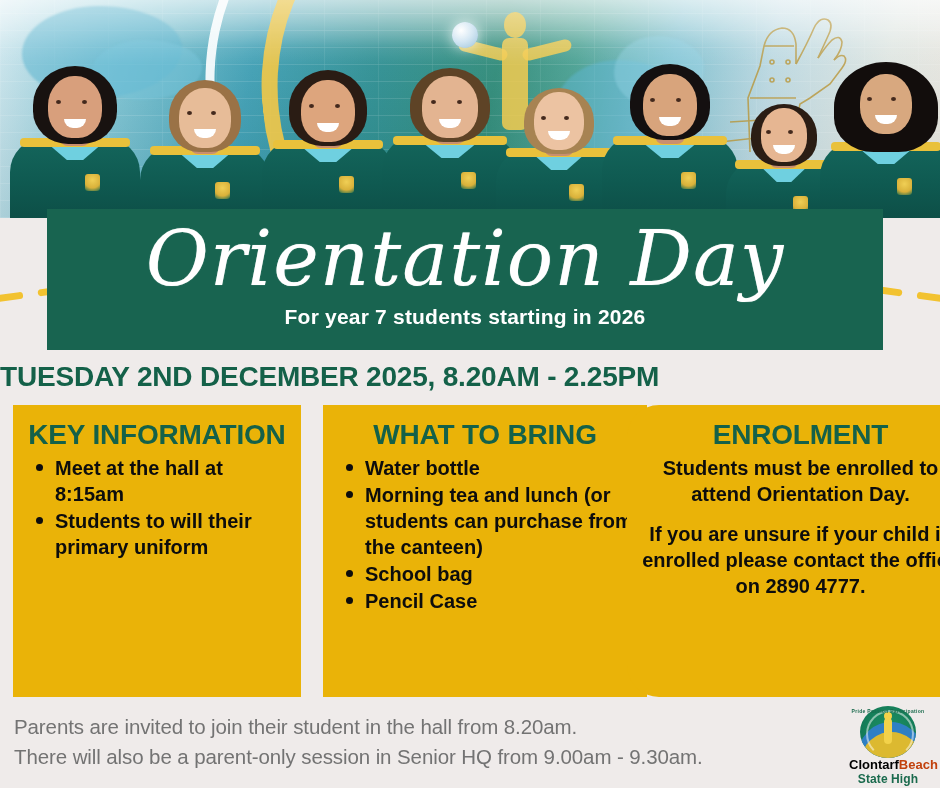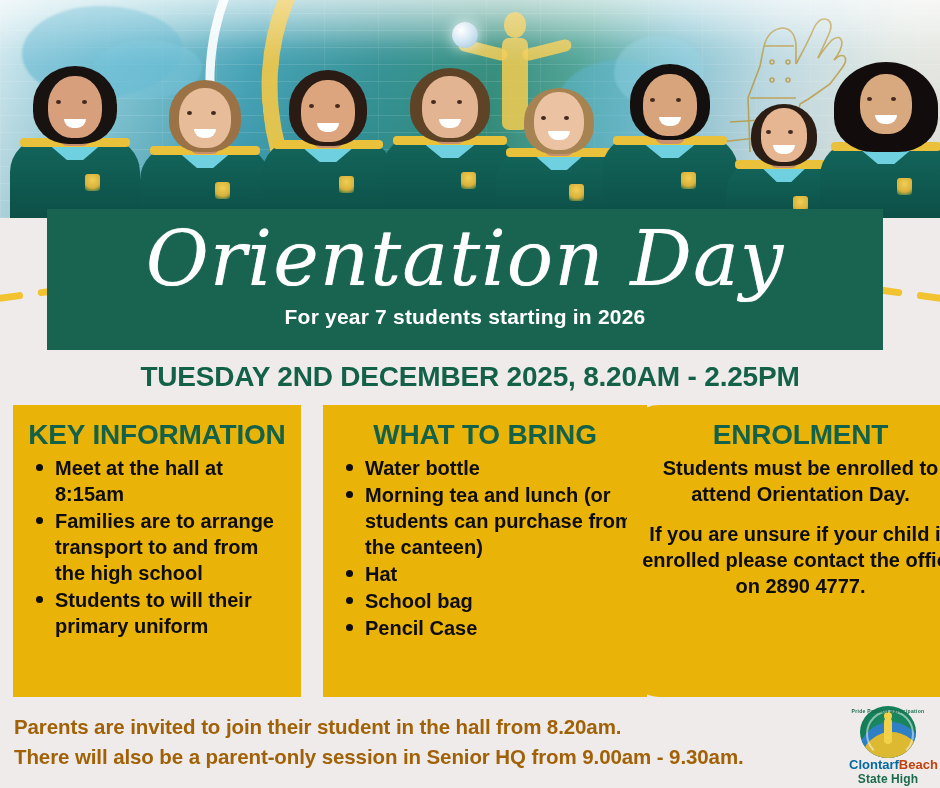--- a/index.html
+++ b/index.html
@@ -88,21 +88,21 @@
     white-space:nowrap;
     text-shadow:0 0 1px rgba(255,255,255,.55);
   }
   .banner-sub{
     color:#ffffff;font-size:21px;font-weight:700;letter-spacing:.2px;
     margin-top:-2px;
   }
 
   
   .dateline{
-    position:absolute;left:0;top:361px;width:940px;text-align:center;
+    position:absolute;left:0;top:361px;width:940px;text-align:left;
     color:#146149;font-size:28px;font-weight:700;letter-spacing:-0.2px;
     font-stretch:condensed;
     text-transform:uppercase;
   }
 
   
   .cards{position:absolute;left:0;top:405px;width:940px;height:292px;}
   .card{position:absolute;top:0;height:292px;background:#eab308;box-sizing:border-box;padding:14px 10px 8px 10px;}
   .card.c1{left:13px;width:288px;}
   .card.c2{left:323px;width:324px;}
@@ -119,32 +119,32 @@
   .card li:before{
     content:"";position:absolute;left:-17px;top:9px;width:7px;height:7px;border-radius:50%;background:#0d0d0d;
   }
   .card p{
     margin:0 0 14px 0;color:#0d0d0d;font-size:20px;font-weight:700;line-height:26px;text-align:center;
   }
   .card p.tight{margin-bottom:0;}
 
   
   .footer{position:absolute;left:14px;top:712px;width:830px;}
-  .footer-line{color:#a16207;font-size:20.5px;line-height:30px;font-weight:700;letter-spacing:-.1px;}
+  .footer-line{color:#737373;font-size:20.5px;line-height:30px;font-weight:400;letter-spacing:-.1px;}
   .logo{position:absolute;left:849px;top:706px;width:78px;height:76px;}
   .logo-badge{position:absolute;left:11px;top:0;width:56px;height:52px;border-radius:50%;
      background:radial-gradient(circle at 52% 46%,#1b8f63 0%,#18855d 42%,#0f6f50 100%);overflow:hidden;}
   .logo-wave{position:absolute;left:-6px;bottom:-4px;width:70px;height:40px;background:#2f7fc4;border-radius:50% 50% 0 0 / 100% 100% 0 0;transform:rotate(-8deg);}
   .logo-wave2{position:absolute;left:-2px;bottom:-8px;width:64px;height:34px;background:#f0c020;border-radius:50% 50% 0 0 / 100% 100% 0 0;transform:rotate(-6deg);opacity:.9;}
   .logo-fig{position:absolute;left:24px;top:12px;width:8px;height:26px;background:#f3d24a;border-radius:4px;}
   .logo-fig-head{position:absolute;left:24px;top:6px;width:8px;height:8px;border-radius:50%;background:#f3d24a;}
   .logo-arc{position:absolute;left:6px;top:4px;width:44px;height:44px;border:2px solid rgba(255,255,255,.5);border-radius:50%;border-bottom-color:transparent;}
   .logo-motto{position:absolute;left:0;top:2px;width:78px;text-align:center;font-size:5px;color:#1a6a4d;font-weight:700;letter-spacing:.3px;}
   .logo-name{position:absolute;left:0;top:52px;width:78px;text-align:center;font-size:13px;font-weight:700;line-height:14px;white-space:nowrap;}
-  .lg-a{color:#0369a1;}
+  .lg-a{color:#000000;}
   .lg-b{color:#c2410c;}
   .logo-sub{position:absolute;left:0;top:66px;width:78px;text-align:center;font-size:12px;font-weight:700;color:#1a6a4d;letter-spacing:.1px;}
 </style>
 </head>
 <body>
 
 <div class="poster">
 
   <div class="photo">
     <div class="wall"></div>
@@ -315,31 +315,29 @@
   </div>
 
   <div class="dateline">TUESDAY 2ND DECEMBER 2025, 8.20AM - 2.25PM</div>
 
   <div class="cards">
 
     <div class="card c1">
       <div class="card-title">KEY INFORMATION</div>
       <ul>
         <li>Meet at the hall at 8:15am</li>
-        <li>Families are to arrange transport to and from the high school</li>
         <li>Students to will their primary uniform</li>
       </ul>
     </div>
 
     <div class="card c2">
       <div class="card-title">WHAT TO BRING</div>
       <ul>
         <li>Water bottle</li>
         <li>Morning tea and lunch (or students can purchase from the canteen)</li>
-        <li>Hat</li>
         <li>School bag</li>
         <li>Pencil Case</li>
       </ul>
     </div>
 
     <div class="card c3">
       <div class="card-title">ENROLMENT</div>
       <p>Students must be enrolled to attend Orientation Day.</p>
       <p class="tight">If you are unsure if your child is enrolled please contact the office on 2890 4777.</p>
     </div>

